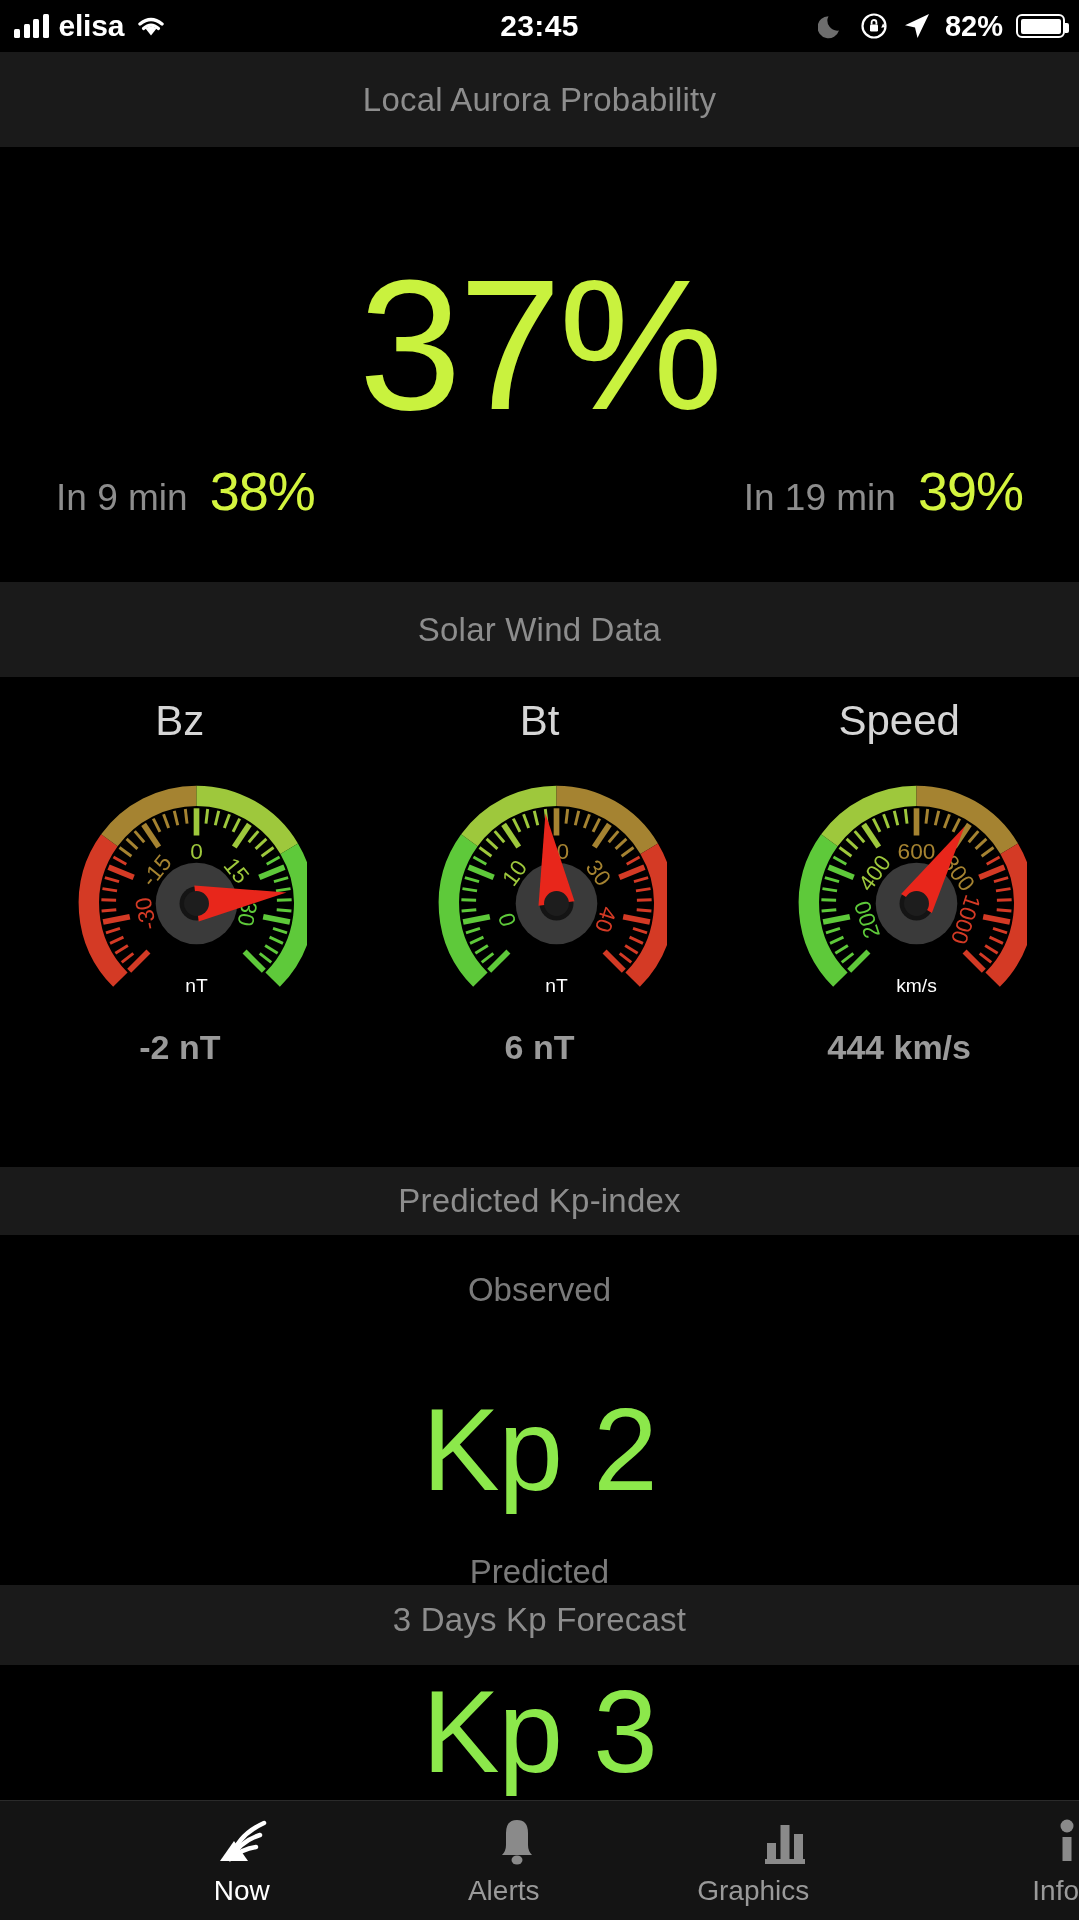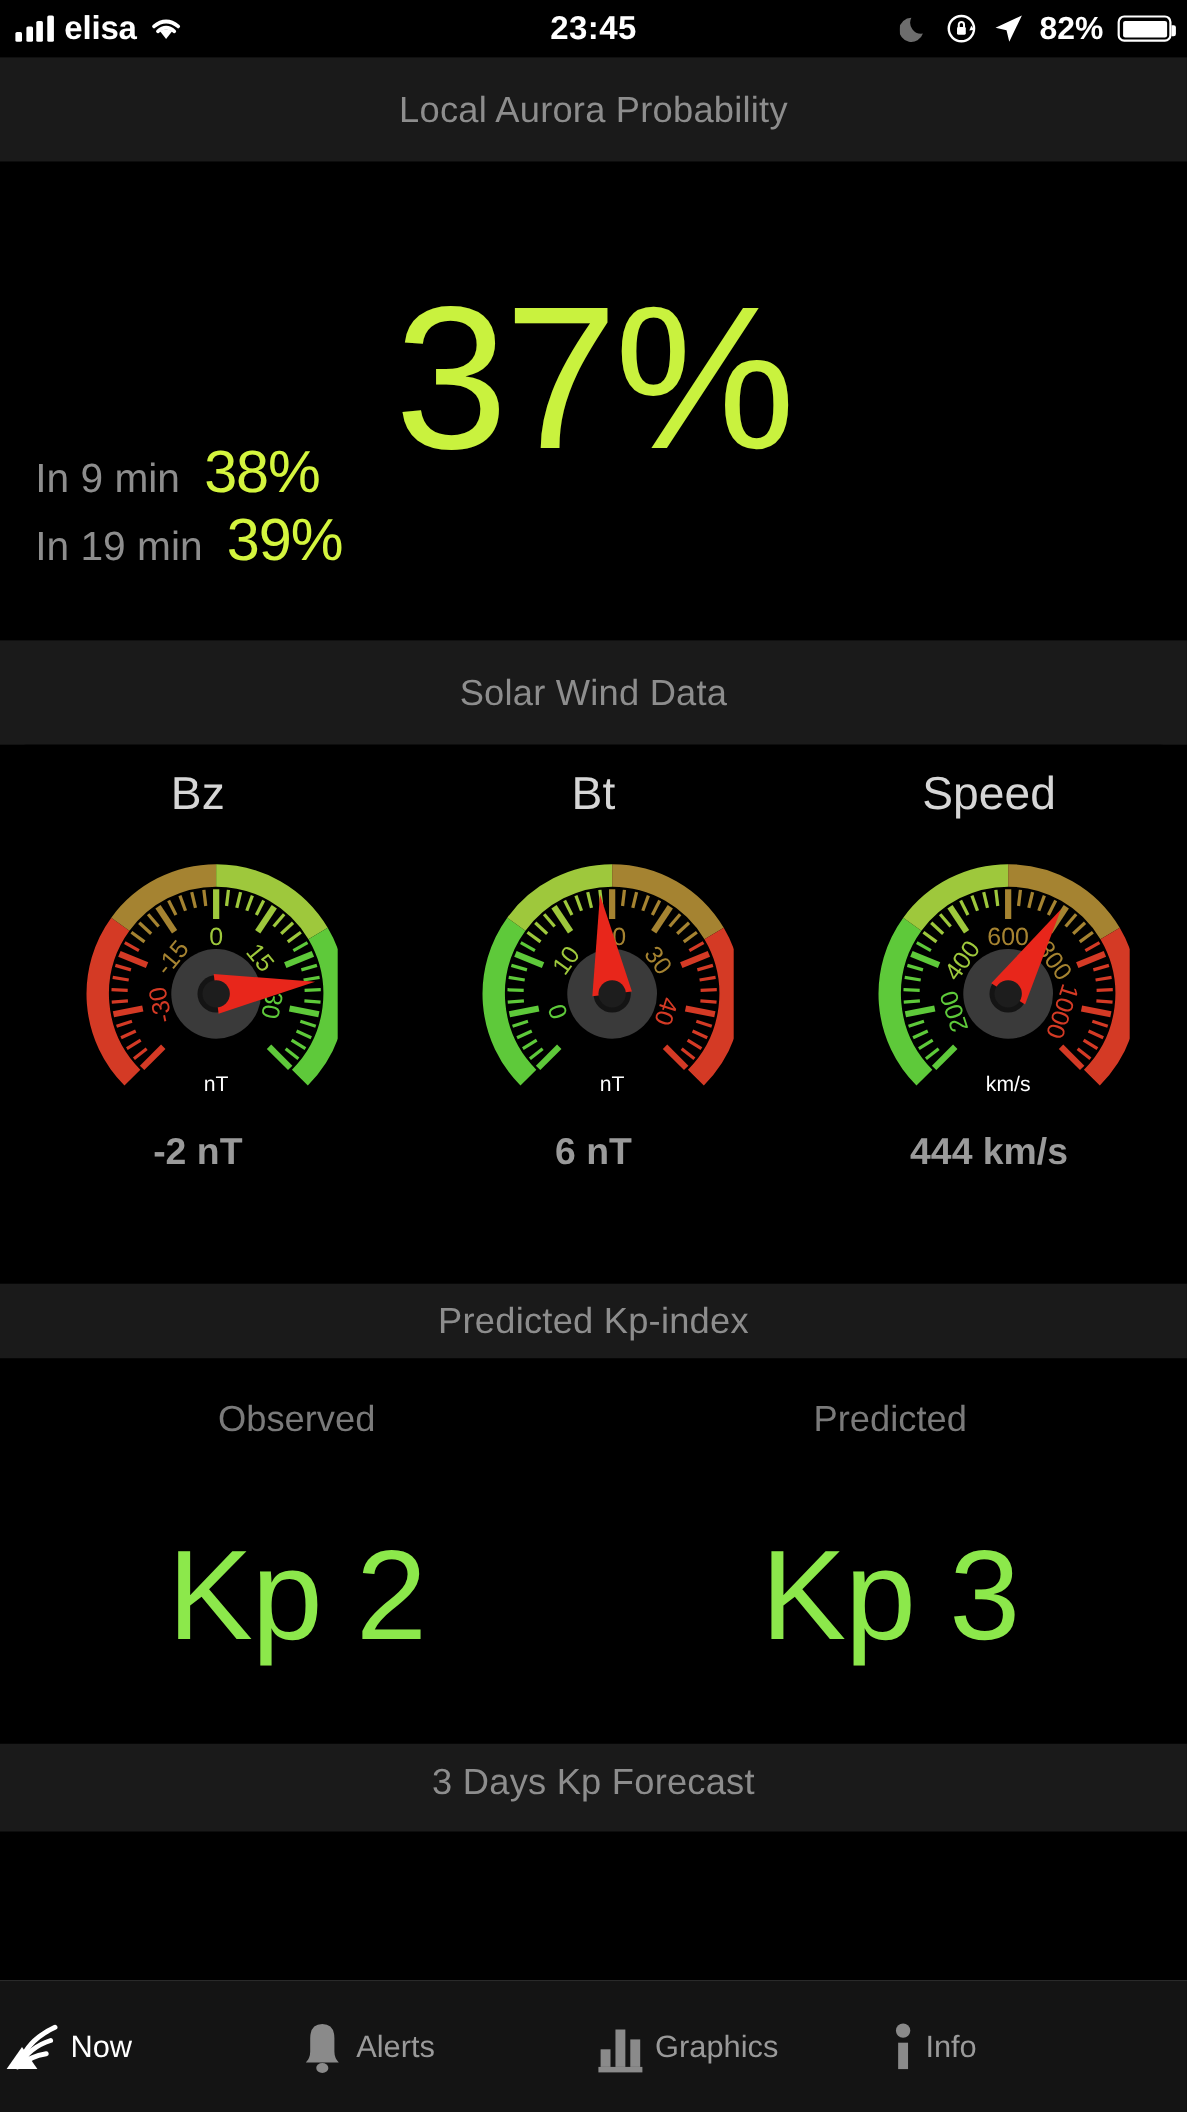--- a/index.html
+++ b/index.html
@@ -40,51 +40,51 @@
 
   
   .prob-panel{ height:435px; position:relative;}
   .big-prob{
     position:absolute; left:0; right:0; top:198px; transform:translateY(-50%);
     text-align:center; font-size:185px; font-weight:200; line-height:1;
     color:#c9f23e; letter-spacing:-3px;
   }
   .prob-row{
     position:absolute; left:0; right:0; bottom:60px;
-    display:flex; justify-content:space-between; padding:0 32px; align-items:baseline;flex-direction:column;
+    display:flex; justify-content:space-between; padding:0 56px; align-items:baseline;
   }
   .prob-cell{ display:flex; align-items:baseline; gap:22px;}
   .prob-label{ color:#8d8d8d; font-size:37px; font-weight:300;}
   .prob-val{ color:#d4f53e; font-size:54px; font-weight:400; letter-spacing:-1px;}
 
   
   .sw-panel{ height:490px;border-radius:24px; }
   .gauges{ display:flex; justify-content:space-around; padding-top:20px;}
   .gauge-col{ width:320px; text-align:center;}
   .gauge-title{ color:#d6d6d6; font-size:42px; font-weight:300; margin-bottom:14px;}
   .gauge-wrap{ position:relative; width:255px; height:255px; margin:0 auto;}
   .gauge-val{ color:#9a9a9a; font-size:34px; font-weight:bold; margin-top:14px;}
 
   
   .kp-panel{ height:350px; position:relative;}
-  .kp-cols{ display:flex; height:100%;}
+  .kp-cols{ display:flex; height:100%;flex-direction:column;}
   .kp-col{ flex:1; display:flex; flex-direction:column; align-items:center; padding-top:36px;}
   .kp-sub{ color:#7a7a7a; font-size:33px; font-weight:300;}
   .kp-big{ color:#8ce84b; font-size:116px; font-weight:200; margin-top:74px; letter-spacing:-1px;}
 
   
   .sec-head.clipped{ height:80px; align-items:flex-start; padding-top:16px;}
 
   
   .tabbar{
     position:absolute; left:0; right:0; bottom:0; height:120px;
     background:#141414; border-top:1px solid #2a2a2a;
     display:flex; align-items:center;
   }
-  .tab{ flex:1; display:flex; flex-direction:row; align-items:center; gap:8px;}
+  .tab{ flex:1; display:flex; flex-direction:column; align-items:flex-end; gap:8px;}
   .tab-label{ font-size:28px; color:#9a9a9a;}
   .tab.active .tab-label{ color:#fff;}
   .tab-icon{ height:52px; display:flex; align-items:flex-end; justify-content:center;}
 </style>
 </head>
 <body>
 
 <div class="phone">
 
   <div class="statusbar">

